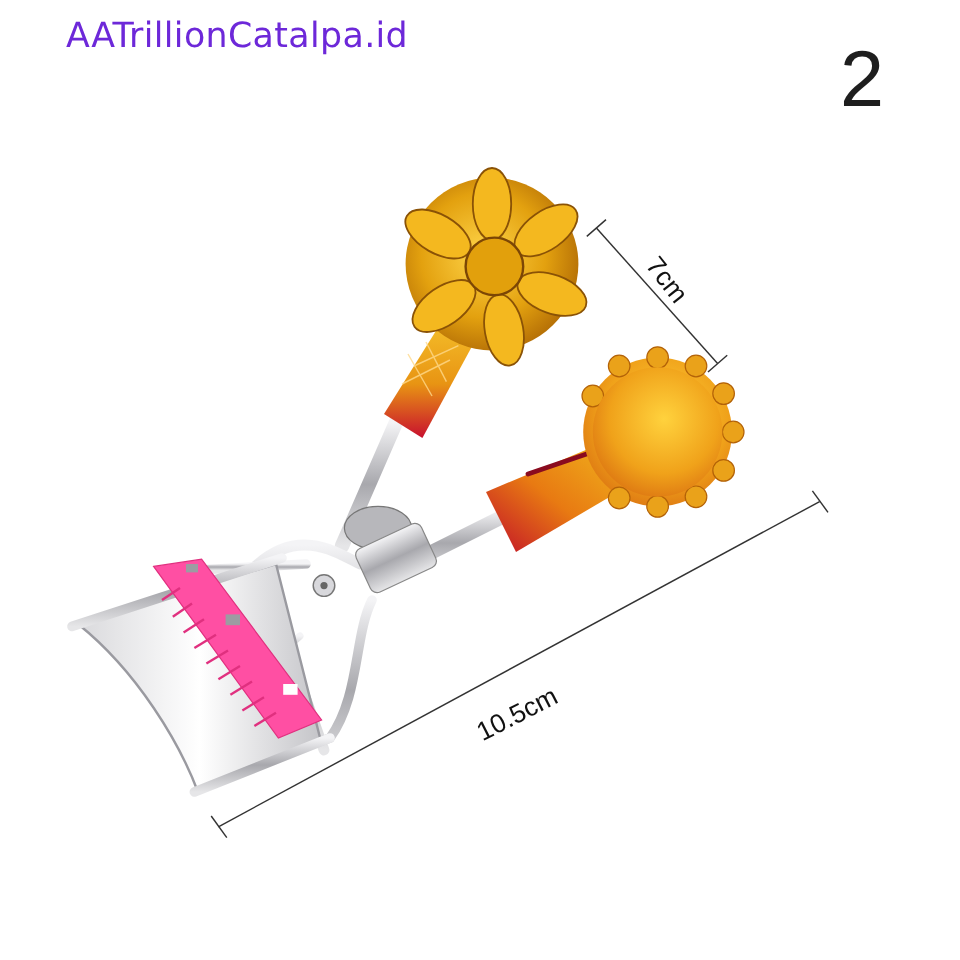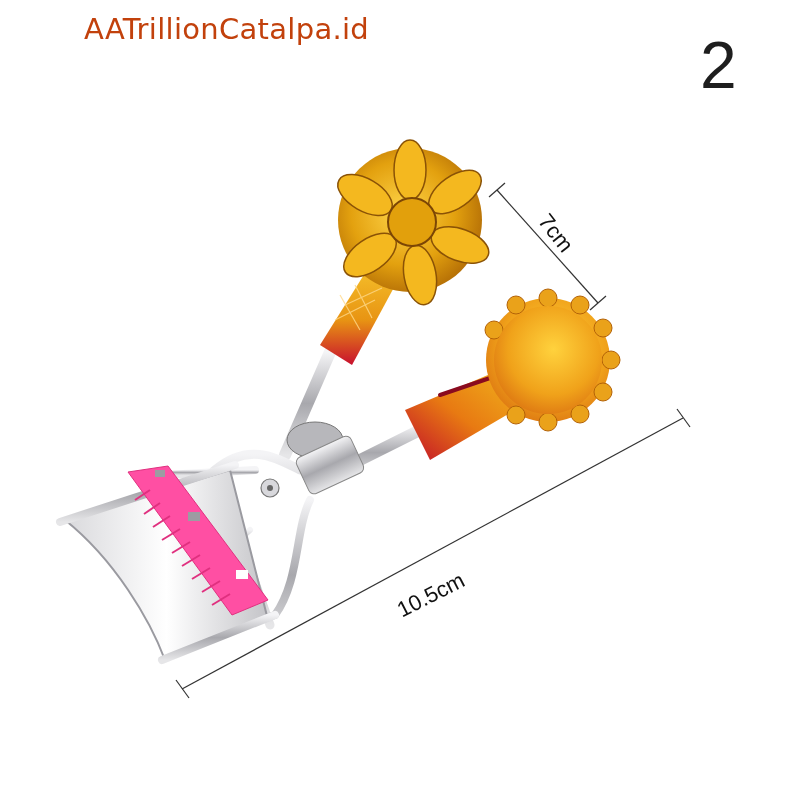--- a/index.html
+++ b/index.html
@@ -1,17 +1,17 @@
 <!DOCTYPE html>
 <html><head>
 <meta charset="utf-8">
 <style>
   html, body { margin:0; padding:0; background:#ffffff; }
   body { width:800px; height:800px; position:relative; overflow:hidden; font-family:"Liberation Sans", sans-serif; }
-  .watermark { position:absolute; left:55px; top:12px; font-size:29px; color:#c2410c; letter-spacing:0.3px; font-family:"DejaVu Sans", sans-serif;margin-left:29px; }
+  .watermark { position:absolute; left:55px; top:12px; font-size:29px; color:#6d28d9; letter-spacing:0.3px; font-family:"DejaVu Sans", sans-serif; }
   .index-num { position:absolute; left:700px; top:32px; font-size:66px; color:#1e1e1e; font-family:"Liberation Sans", sans-serif; line-height:1; }
   .scene { position:absolute; left:0; top:0; width:800px; height:800px; }
   .dim-label { position:absolute; font-family:"Liberation Sans", sans-serif; color:#111; white-space:nowrap; transform-origin:left top; }
   .dim-7 { left:553px; top:209px; font-size:22px; transform:rotate(52deg); }
   .dim-105 { left:393px; top:600px; font-size:22px; transform:rotate(-27deg); }
 </style>
 </head>
 <body>
 
 <div class="watermark">AATrillionCatalpa.id</div>

